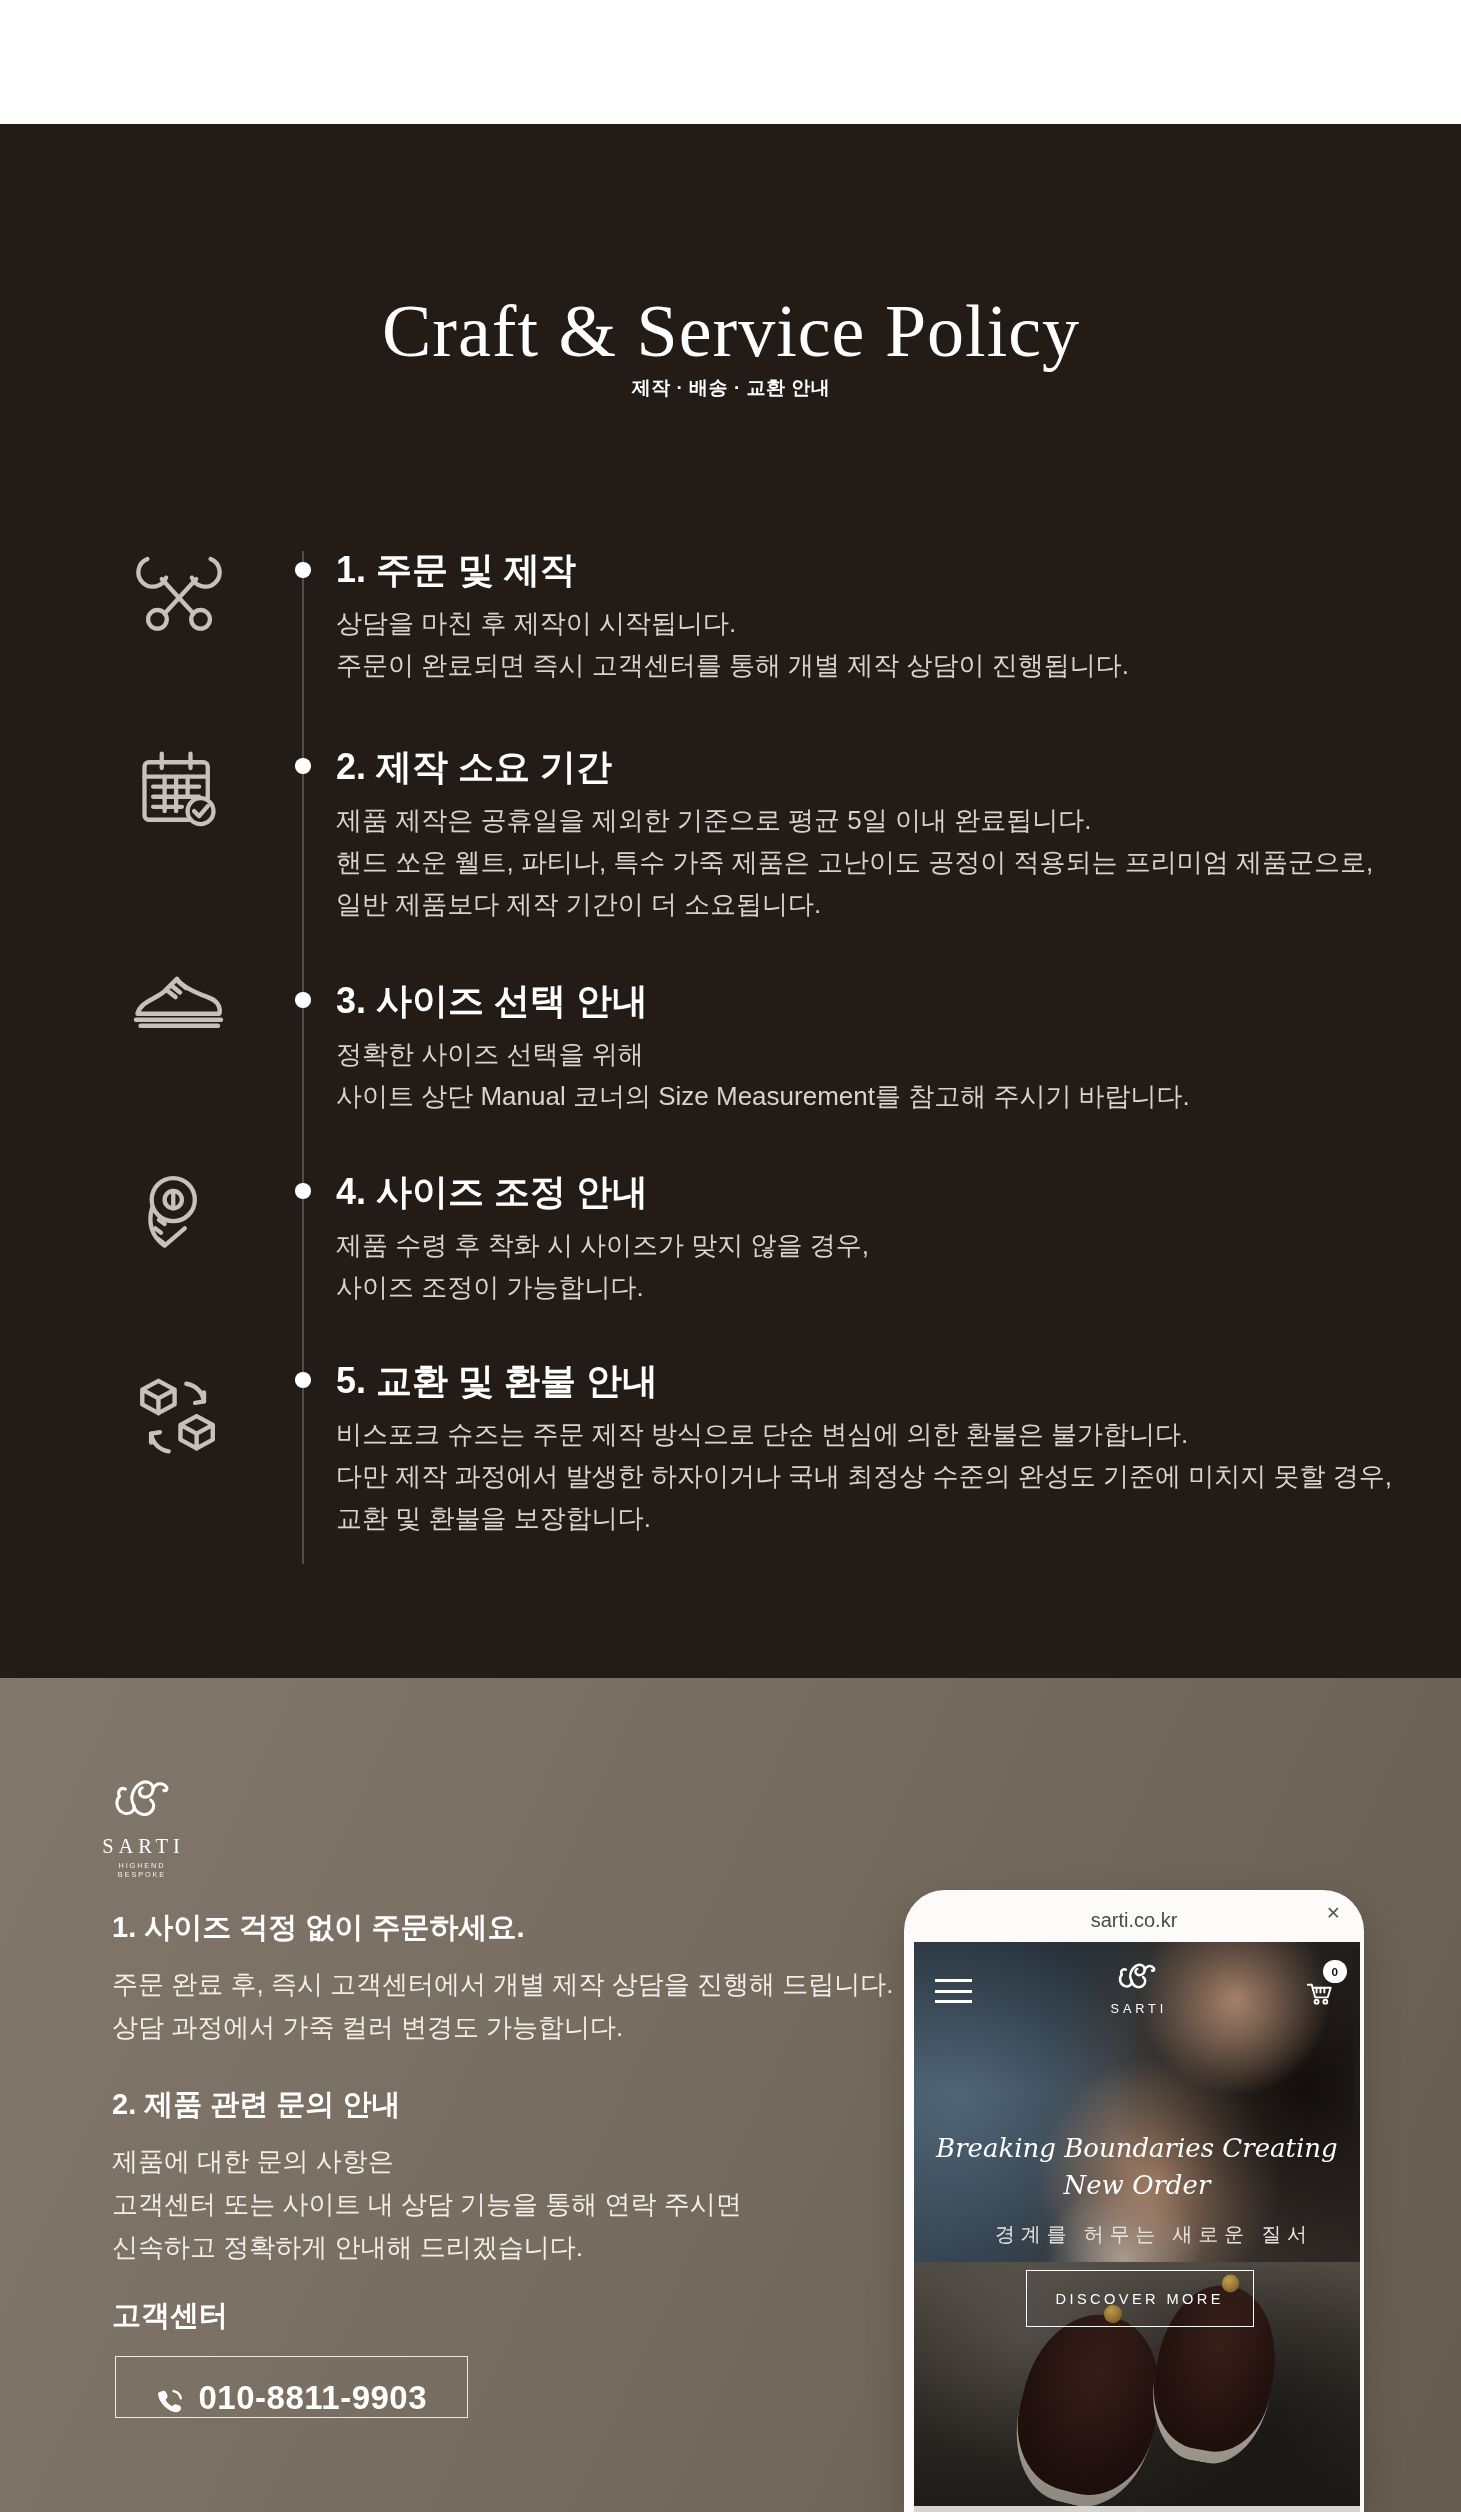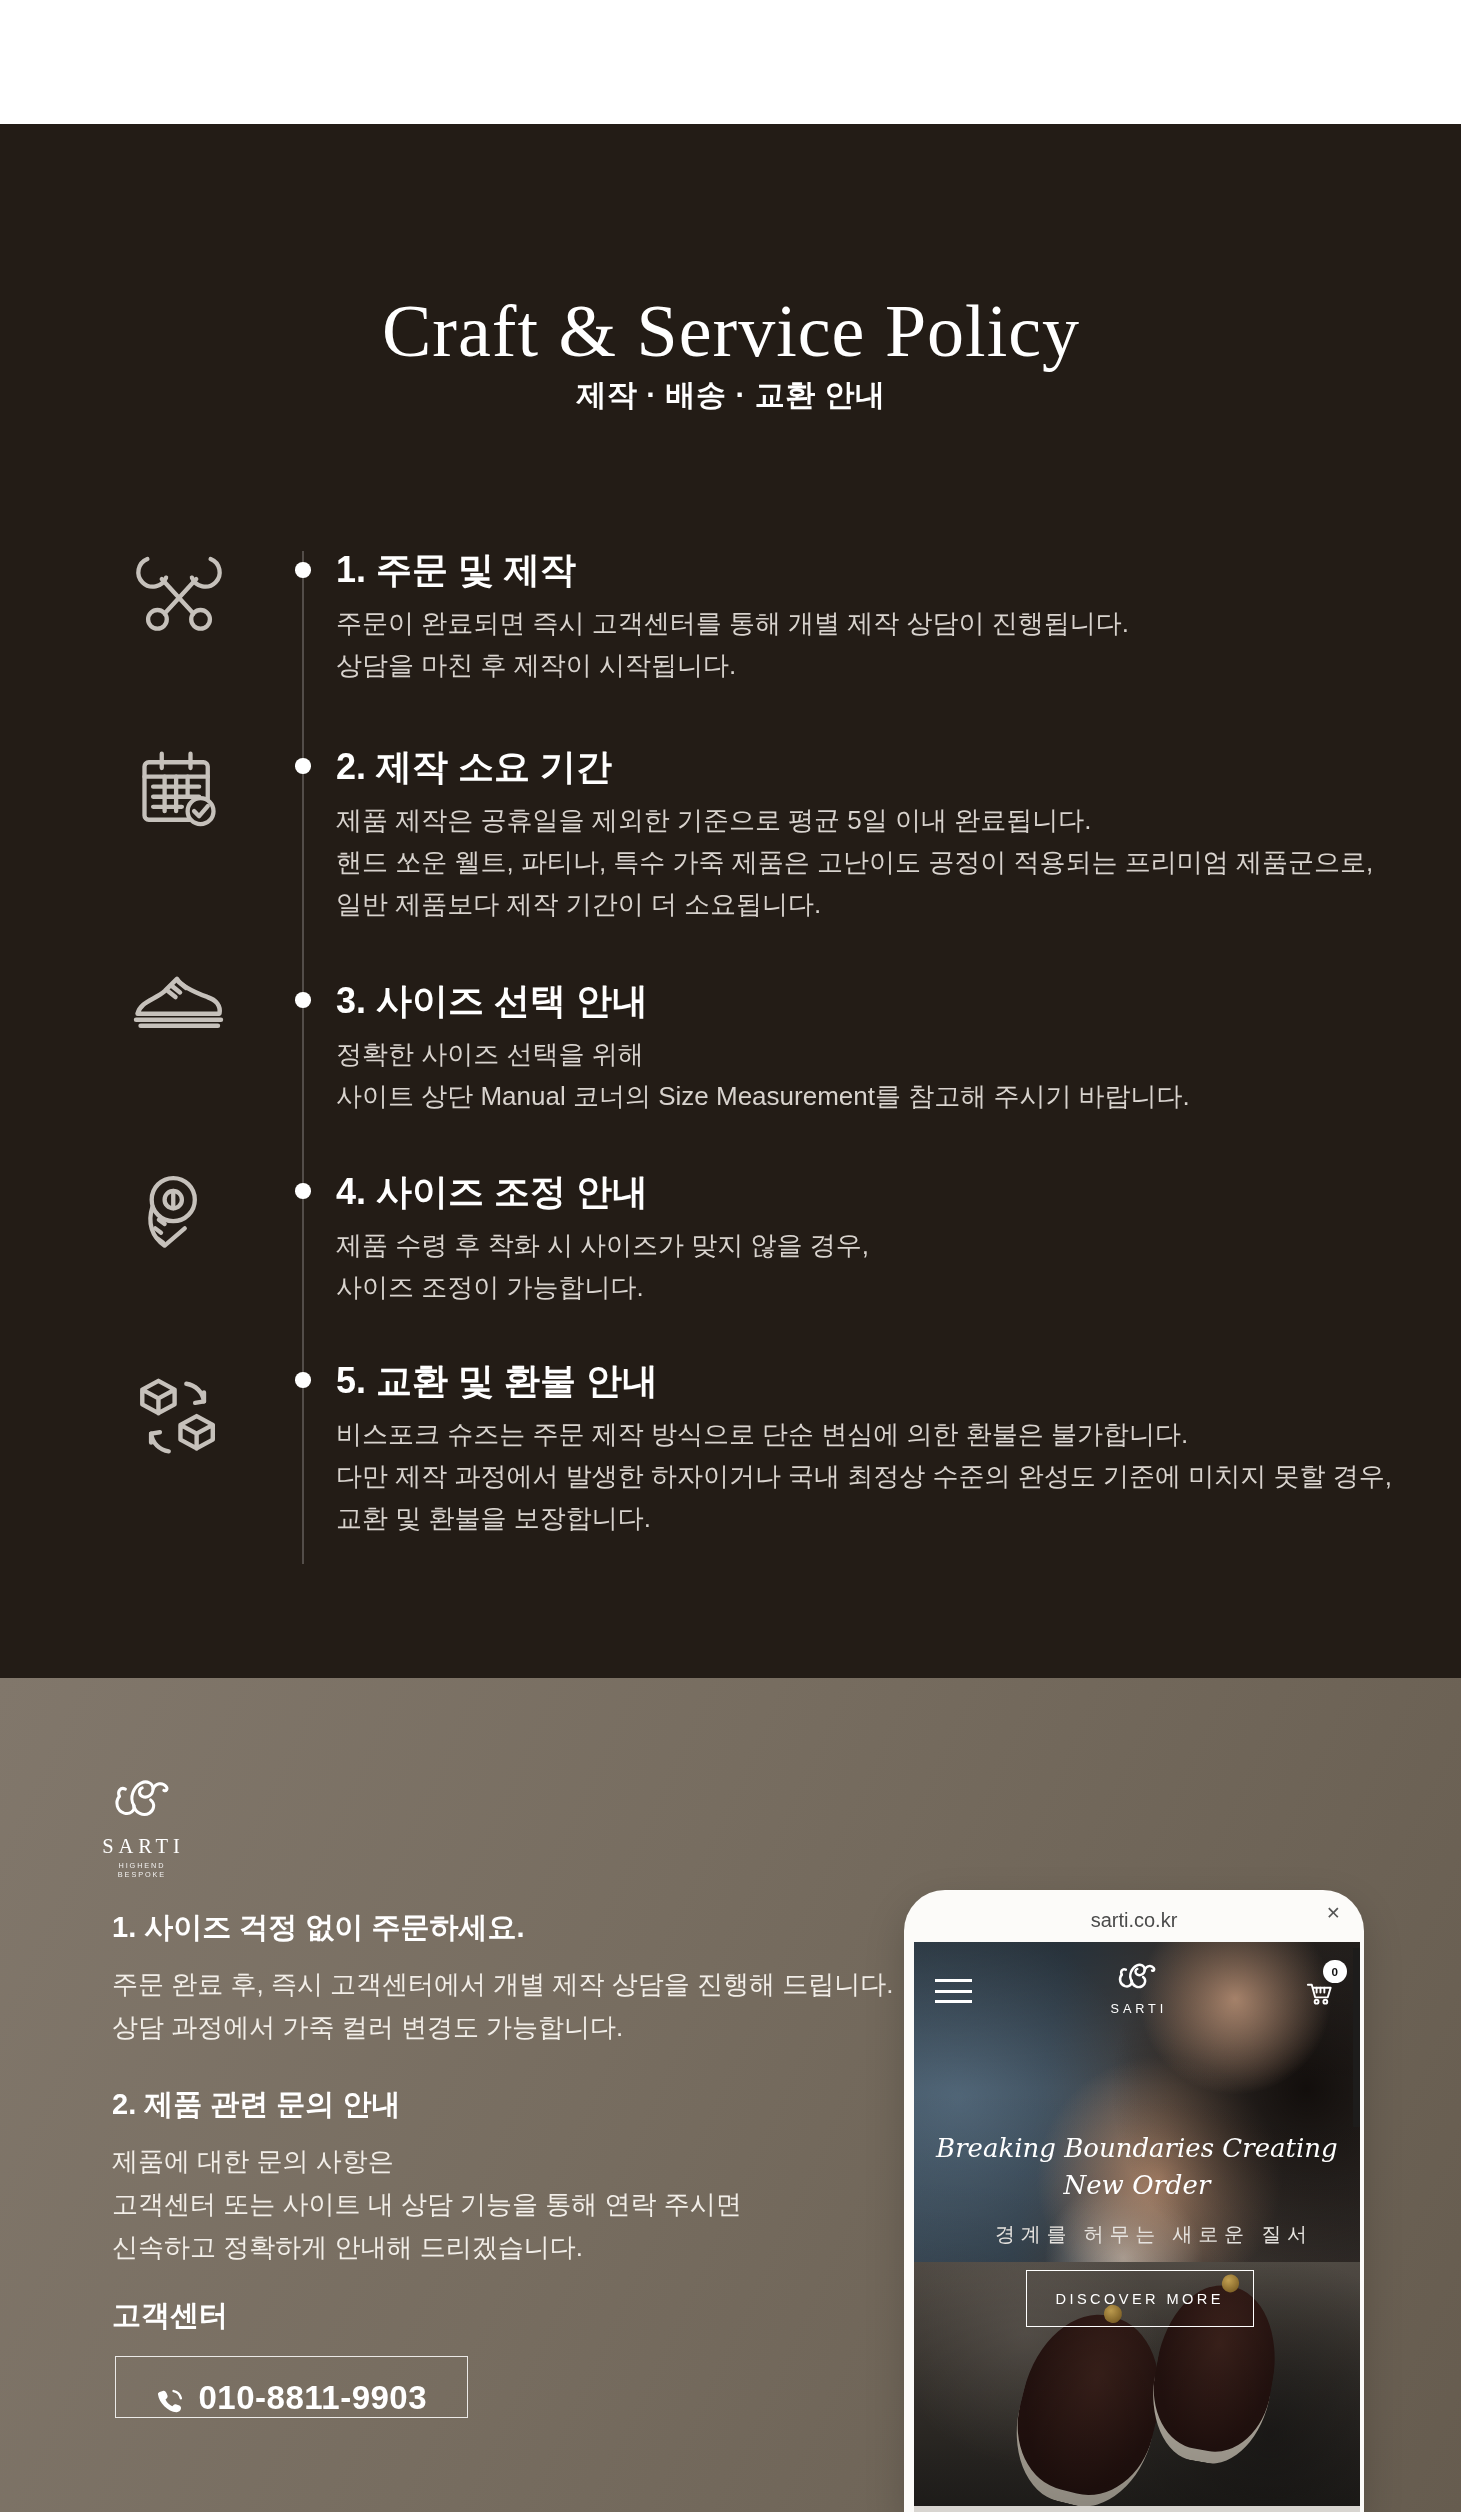--- a/index.html
+++ b/index.html
@@ -4,21 +4,21 @@
 <style>
   html,body{margin:0;padding:0;background:#e9e9e9;}
   #page{position:relative;width:1462px;height:2512px;background:#ffffff;overflow:hidden;
         font-family:"Liberation Sans",sans-serif;-webkit-font-smoothing:antialiased;}
   
   .dark{position:absolute;top:124px;left:0;width:1462px;height:1554px;background:#231c16;}
   .hero-title{position:absolute;top:115px;left:0;width:1462px;text-align:center;color:#fff;
               font-family:"Liberation Serif","DejaVu Serif",serif;font-size:74px;font-weight:400;
               letter-spacing:1px;line-height:1.15;}
   .hero-sub{position:absolute;top:251px;left:0;width:1462px;text-align:center;color:#ffffff;
-            font-size:30px;font-weight:bold;letter-spacing:0.5px;}
+            font-size:19px;font-weight:bold;letter-spacing:0.5px;}
   .tl-line{position:absolute;left:302px;top:427px;width:1.9px;height:1013px;background:rgba(255,255,255,.22);}
   .tl-dot{position:absolute;left:295px;width:15.6px;height:15.6px;border-radius:50%;background:#ffffff;}
   .icon-box{position:absolute;left:125px;width:107px;height:107px;display:flex;align-items:center;justify-content:center;}
   .icon-box svg{stroke:#c6c1bb;fill:none;stroke-width:3;stroke-linecap:round;stroke-linejoin:round;}
   .sec-title{position:absolute;left:336px;margin:0;color:#ffffff;font-size:36px;font-weight:bold;line-height:43px;}
   .sec-body{position:absolute;left:336px;color:#d8d3ce;font-size:26px;line-height:42px;font-weight:400;}
   
   .taupe{position:absolute;top:1678px;left:0;width:1462px;height:834px;
          background:linear-gradient(115deg,#81776b 0%,#776d60 42%,#665c4f 100%);}
   .brand{position:absolute;left:94px;top:94px;width:94px;text-align:center;color:#fff;}
@@ -90,22 +90,22 @@
           <path d="M44 23 L22 47"></path>
         <path d="M10 9 a10 10 0 1 0 13 13"></path>
           <path d="M54 9 a10 10 0 1 1 -13 13"></path>
         <circle cx="47" cy="51" r="6.5"></circle>
           <circle cx="17" cy="51" r="6.5"></circle>
       </svg>
     </div>
     <div class="tl-dot" style="top:438px"></div>
     <h3 class="sec-title" style="top:424px">1. 주문 및 제작</h3>
     <div class="sec-body" style="top:478px">
+      <div>상담을 마친 후 제작이 시작됩니다.</div>
       <div>주문이 완료되면 즉시 고객센터를 통해 개별 제작 상담이 진행됩니다.</div>
-      <div>상담을 마친 후 제작이 시작됩니다.</div>
     </div>
 
     <div class="icon-box" style="top:613px">
       <svg width="92" height="92" viewBox="0 0 64 64">
         <rect x="8" y="12" width="44" height="40" rx="3"></rect>
         <path d="M20 6 v10 M40 6 v10 M8 22 h44"></path>
         <path d="M14 29 h32 M14 36 h32 M14 43 h20 M22 22 v24 M30 22 v24 M38 22 v14"></path>
         <circle cx="47" cy="46" r="9" style="fill:#231c16"></circle>
         <path d="M42.5 46 l3.5 3.5 6-7"></path>
       </svg>

